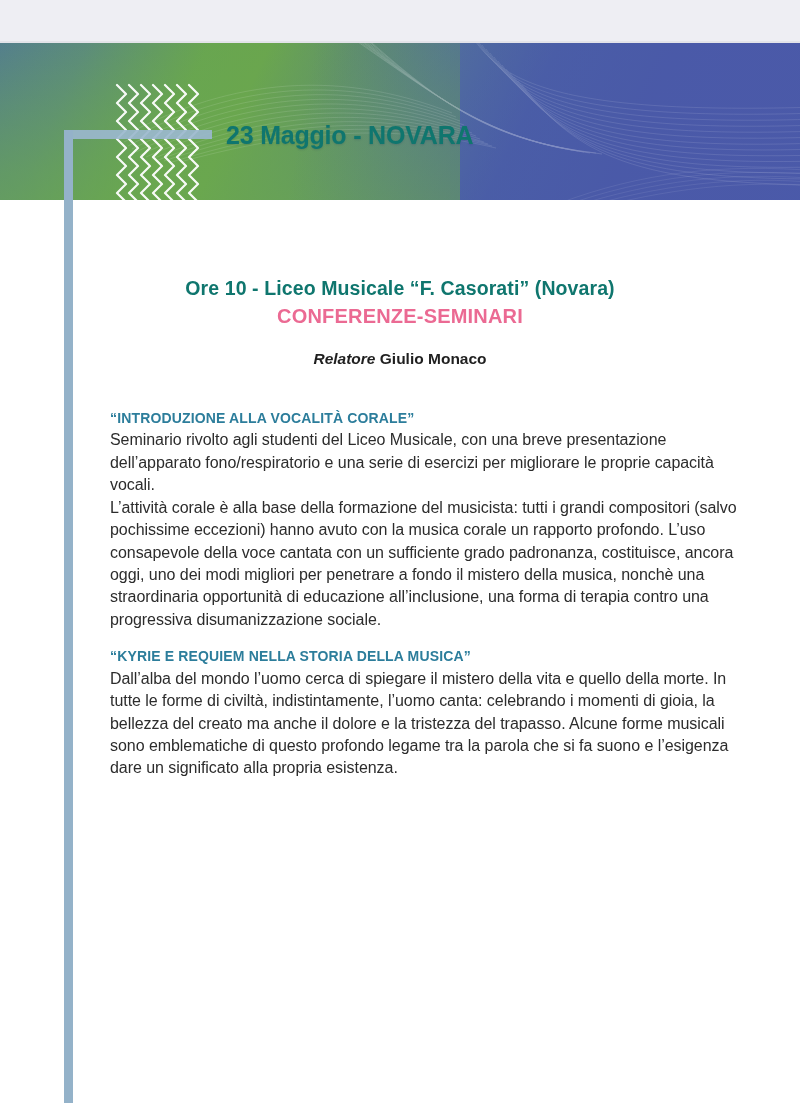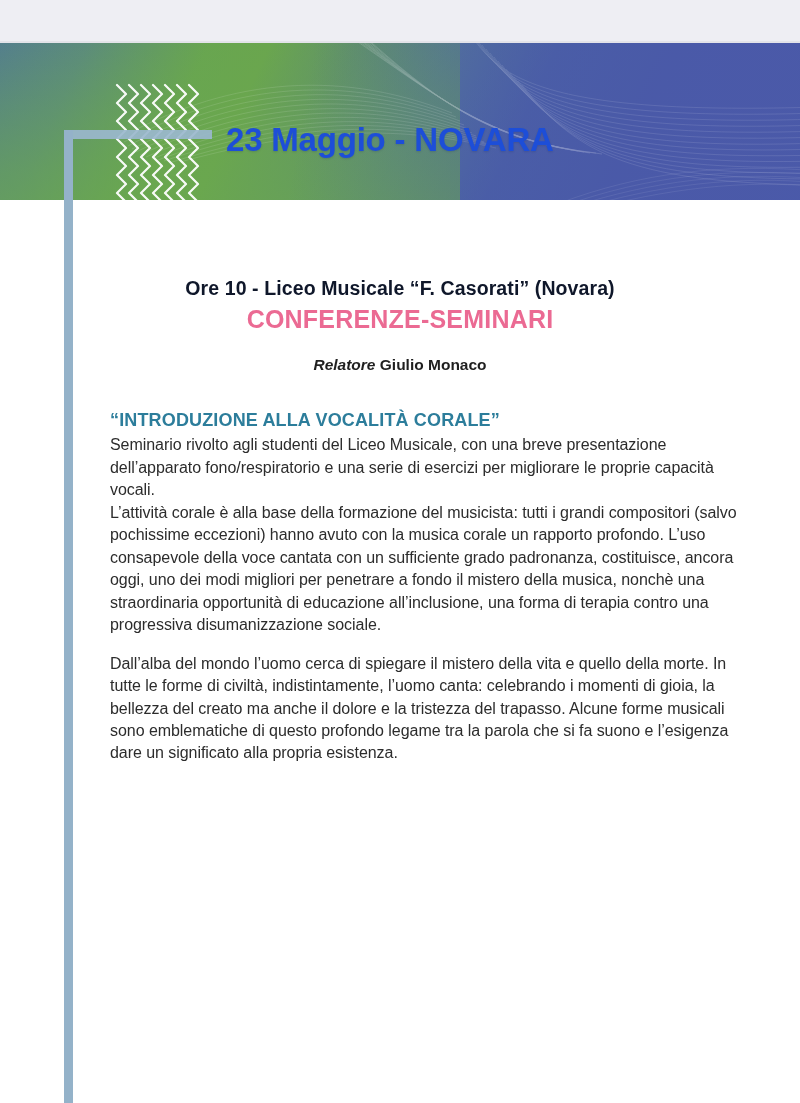--- a/index.html
+++ b/index.html
@@ -90,26 +90,26 @@
   
   .title-block {
     position: absolute;
     left: 0; top: 276px;
     width: 800px;
     text-align: center;
   }
   .subhead-line {
     font-size: 19.5px;
     font-weight: bold;
-    color: #0f172a;
+    color: #0f766e;
     letter-spacing: .1px;
     line-height: 1.28;
   }
   .main-title {
-    font-size: 25px;
+    font-size: 20px;
     font-weight: bold;
     color: #eb6a93;
     letter-spacing: .2px;
     line-height: 1.25;
     margin-top: 3px;
   }
   .speaker-line {
     font-size: 15.5px;
     font-weight: bold;
     color: #1f1f1f;
@@ -122,41 +122,41 @@
 
   
   .content {
     position: absolute;
     left: 110px; top: 409px;
     width: 644px;
   }
   .section { margin-bottom: 16px; }
   .section:last-child { margin-bottom: 0; }
   .section-heading {
-    font-size: 18px;
+    font-size: 14px;
     font-weight: bold;
     color: #2c7d9b;
     letter-spacing: .15px;
     margin-bottom: 2px;
     line-height: 1.3;
   }
   .section-body {
     font-size: 16px;
     color: #2c2c2c;
     line-height: 1.405;
     letter-spacing: -0.05px;
     white-space: pre-line;
   }
 
   .banner-title {
     position: absolute;
     left: 226px; top: 121px;
-    font-size: 33px;
-    font-weight: bold;
-    color: #1d4ed8;
+    font-size: 25px;
+    font-weight: bold;
+    color: #0f766e;
     letter-spacing: -0.2px;
     white-space: nowrap;
     z-index: 8;
     text-shadow: 0 1px 2px rgba(30,40,90,.18);
   }
 </style>
 </head>
 <body>
 
 <div class="top-strip"></div>
@@ -249,15 +249,16 @@
   </div>
 </div>
 
 <div class="content">
   <div class="section">
     <div class="section-heading">“INTRODUZIONE ALLA VOCALITÀ CORALE”</div>
     <div class="section-body">Seminario rivolto agli studenti del Liceo Musicale, con una breve presentazione dell’apparato fono/respiratorio e una serie di esercizi per migliorare le proprie capacità vocali.
 L’attività corale è alla base della formazione del musicista: tutti i grandi compositori (salvo pochissime eccezioni) hanno avuto con la musica corale un rapporto profondo. L’uso consapevole della voce cantata con un sufficiente grado padronanza, costituisce, ancora oggi, uno dei modi migliori per penetrare a fondo il mistero della musica, nonchè una straordinaria opportunità di educazione all’inclusione, una forma di terapia contro una progressiva disumanizzazione sociale.</div>
   </div>
   <div class="section">
+    <div class="section-heading">“KYRIE E REQUIEM NELLA STORIA DELLA MUSICA”</div>
     <div class="section-body">Dall’alba del mondo l’uomo cerca di spiegare il mistero della vita e quello della morte. In tutte le forme di civiltà, indistintamente, l’uomo canta: celebrando i momenti di gioia, la bellezza del creato ma anche il dolore e la tristezza del trapasso. Alcune forme musicali sono emblematiche di questo profondo legame tra la parola che si fa suono e l’esigenza dare un significato alla propria esistenza.</div>
   </div>
 </div>
 
 </body></html>

